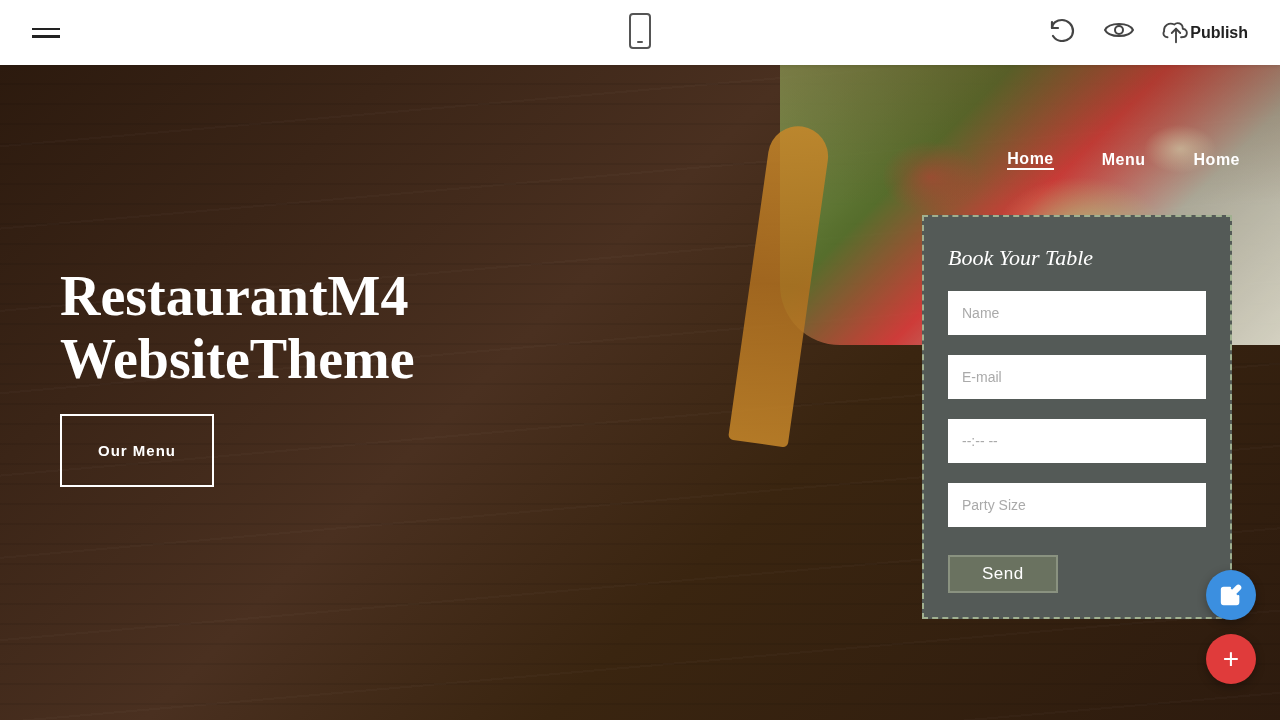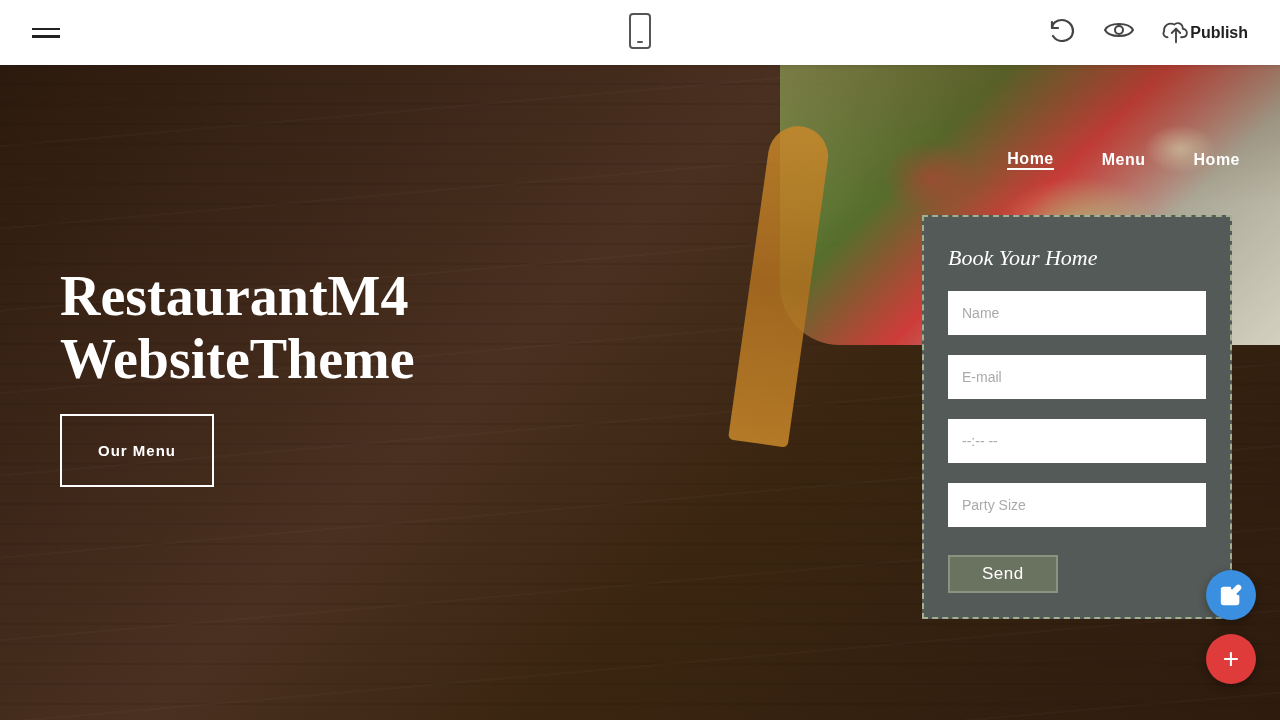--- a/index.html
+++ b/index.html
@@ -199,21 +199,21 @@
     <a href="#">Menu</a>
     <a href="#">Home</a>
   </nav>
 
   <div class="hero-content">
     <h1 class="hero-title">RestaurantM4 WebsiteTheme</h1>
     <button class="hero-btn">Our Menu</button>
   </div>
 
   <div class="booking-card">
-    <h2 class="booking-title">Book Your Home</h2>
+    <h2 class="booking-title">Book Your Table</h2>
     <input type="text" placeholder="Name" style="">
     <input type="email" placeholder="E-mail" style="">
     <input type="text" placeholder="--:-- --" style="">
     <input type="text" placeholder="Party Size" style="">
     <button class="send-btn">Send</button>
   </div>
 </div>
 
 <button class="fab-edit">
   <svg viewBox="0 0 24 24" fill="none" stroke="#fff" stroke-width="2.2" stroke-linecap="round" stroke-linejoin="round">

